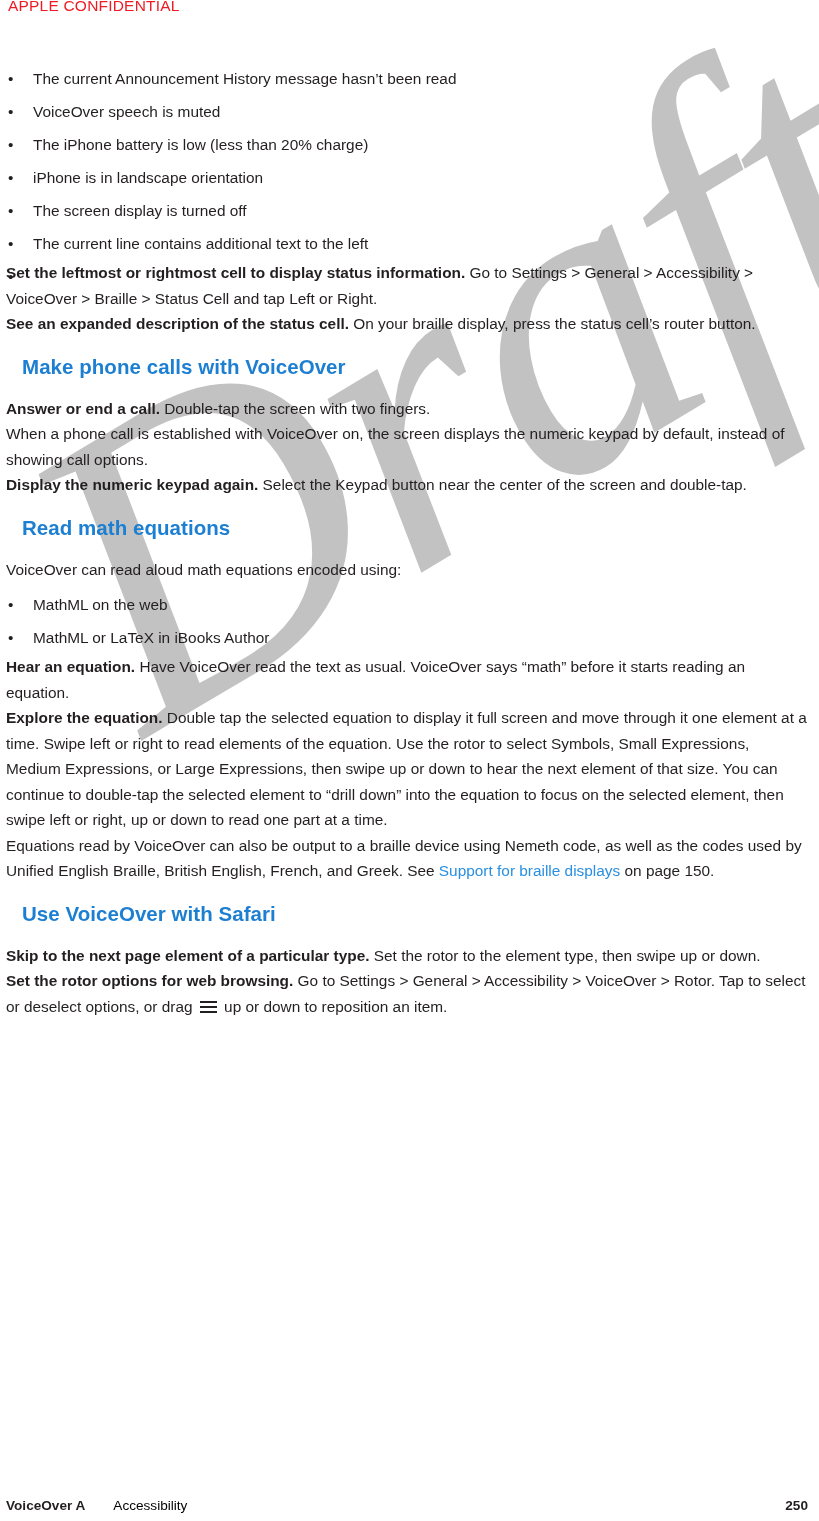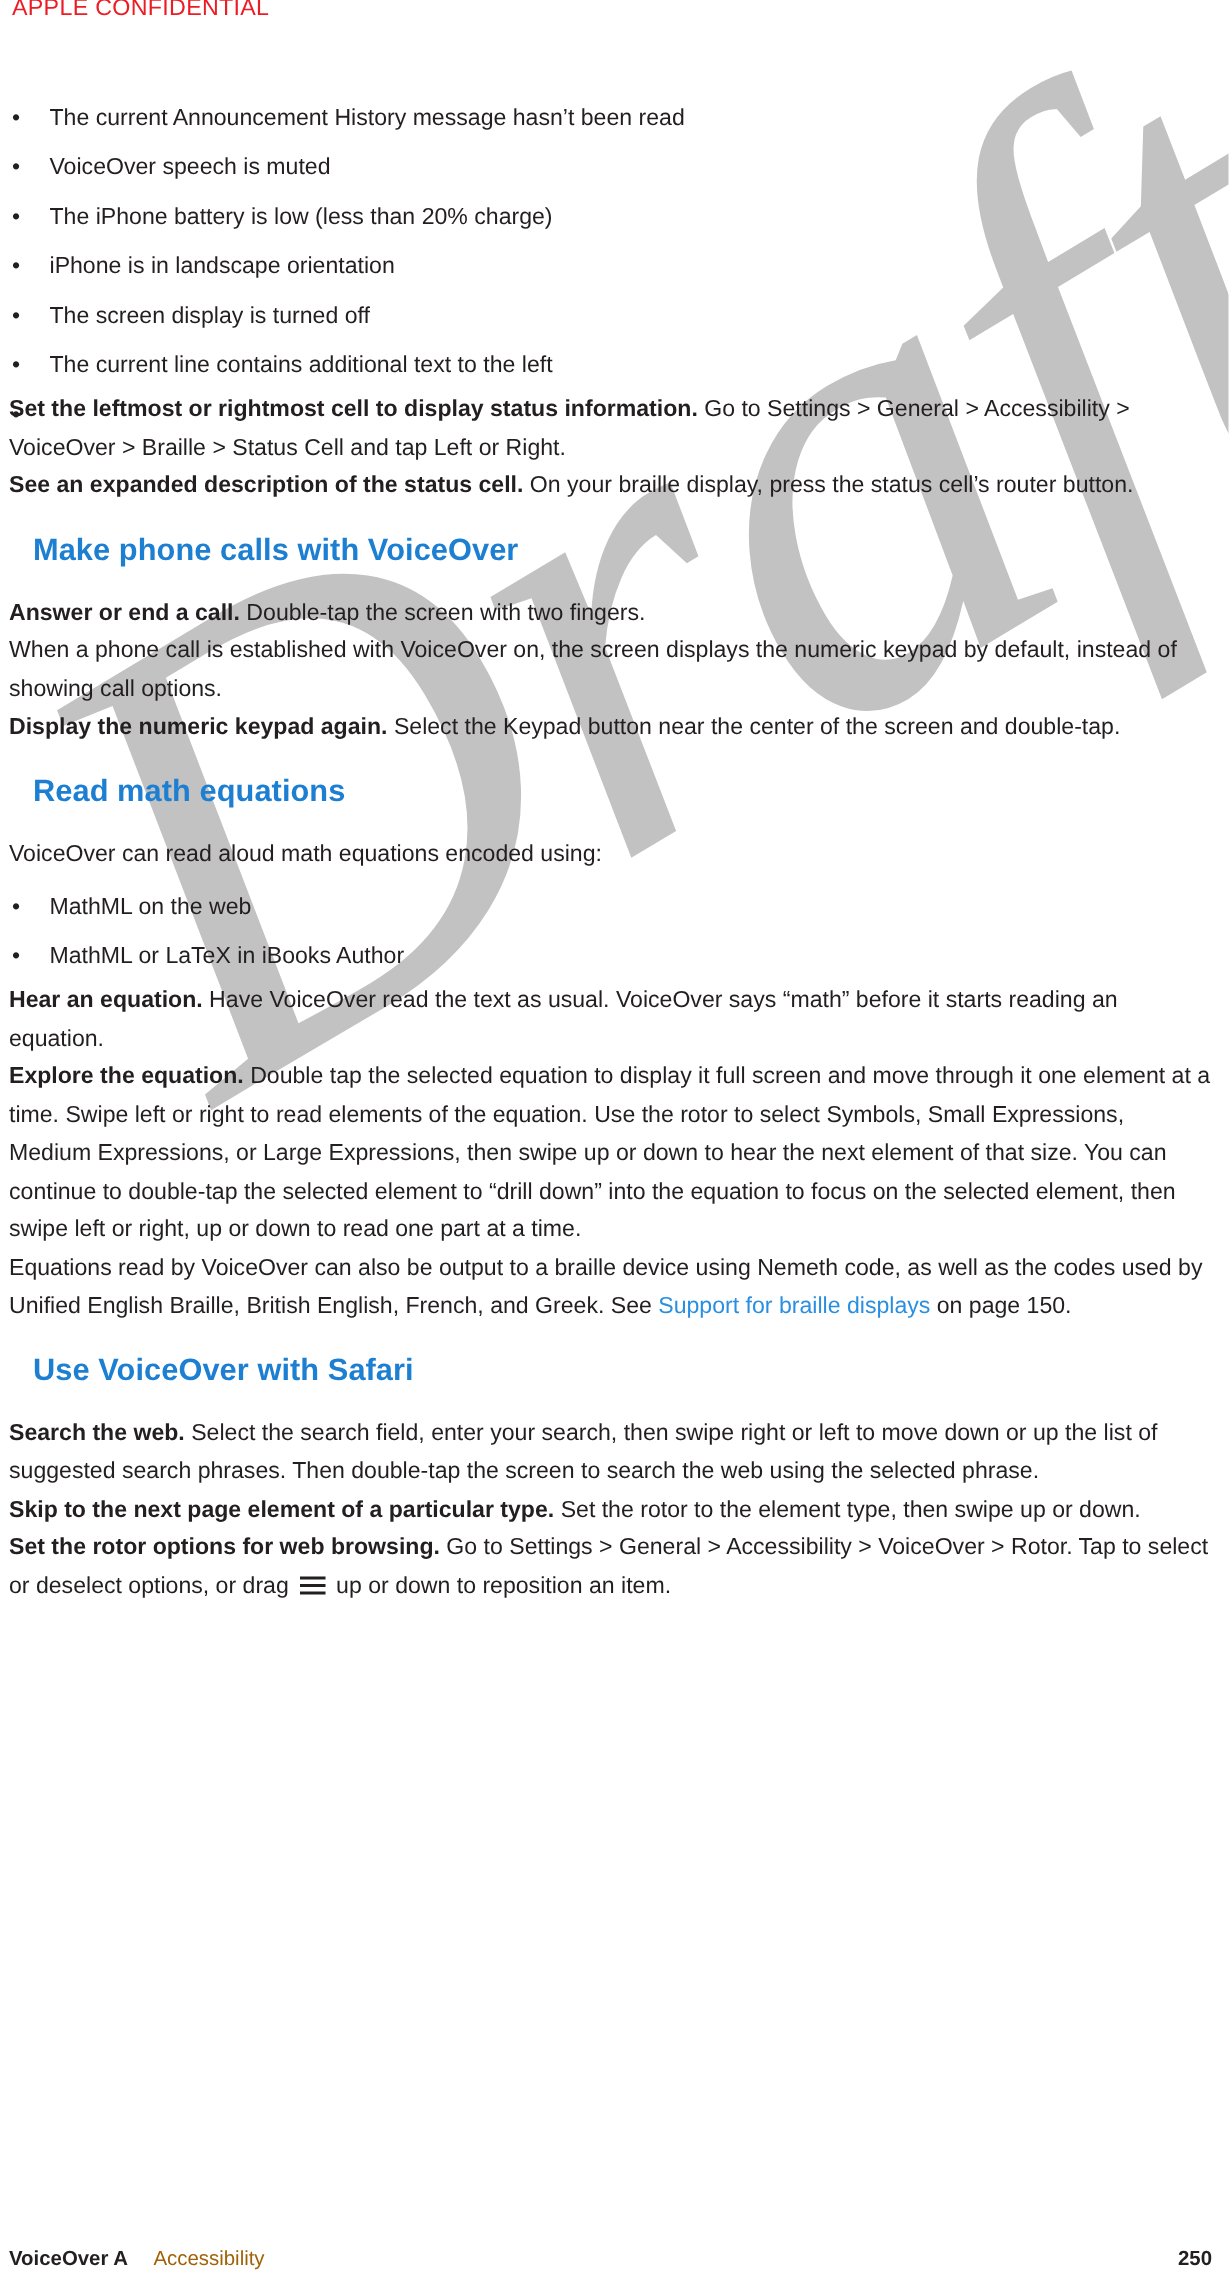--- a/index.html
+++ b/index.html
@@ -148,22 +148,22 @@
     width: 802px;
     height: 22px;
     font-size: 13.6px;
     line-height: 22px;
   }
   #footer .appendix {
     font-weight: bold;
     color: #231f20;
   }
   #footer .chapter {
-    color: #a16207;
-    margin-left: 17px;
+    color: #000000;
+    margin-left: 28px;
   }
   #footer .pagenum {
     position: absolute;
     right: 0;
     top: 0;
     font-weight: bold;
     color: #231f20;
   }
 </style>
 </head>
@@ -212,21 +212,20 @@
     </ul>
 
     <p class="body-para para-block"><span class="lead">Hear an equation.</span><span> Have VoiceOver read the text as usual. VoiceOver says “math” before it starts reading an equation.</span></p>
 
     <p class="body-para para-block"><span class="lead">Explore the equation.</span><span> Double tap the selected equation to display it full screen and move through it one element at a time. Swipe left or right to read elements of the equation. Use the rotor to select Symbols, Small Expressions, Medium Expressions, or Large Expressions, then swipe up or down to hear the next element of that size. You can continue to double-tap the selected element to “drill down” into the equation to focus on the selected element, then swipe left or right, up or down to read one part at a time.</span></p>
 
     <p class="body-para para-block"><span>Equations read by VoiceOver can also be output to a braille device using Nemeth code, as well as the codes used by Unified English Braille, British English, French, and Greek. See </span><a class="doclink" href="#">Support for braille displays</a><span> on page 150.</span></p>
 
     <h2 class="section-head head-block">Use VoiceOver with Safari</h2>
 
-    <p class="body-para para-tight"><span class="lead">Search the web.</span><span> Select the search field, enter your search, then swipe right or left to move down or up the list of suggested search phrases. Then double-tap the screen to search the web using the selected phrase.</span></p>
 
     <p class="body-para para-block"><span class="lead">Skip to the next page element of a particular type.</span><span> Set the rotor to the element type, then swipe up or down.</span></p>
 
     <p class="body-para para-block"><span class="lead">Set the rotor options for web browsing.</span><span> Go to Settings &gt; General &gt; Accessibility &gt; VoiceOver &gt; Rotor. Tap to select or deselect options, or drag </span><span class="reorder-icon"><i></i><i></i><i></i></span><span> up or down to reposition an item.</span></p>
 
   </div>
 
   <div id="footer">
     <span class="appendix">VoiceOver A</span><span class="chapter">Accessibility</span>
     <span class="pagenum">250</span>

